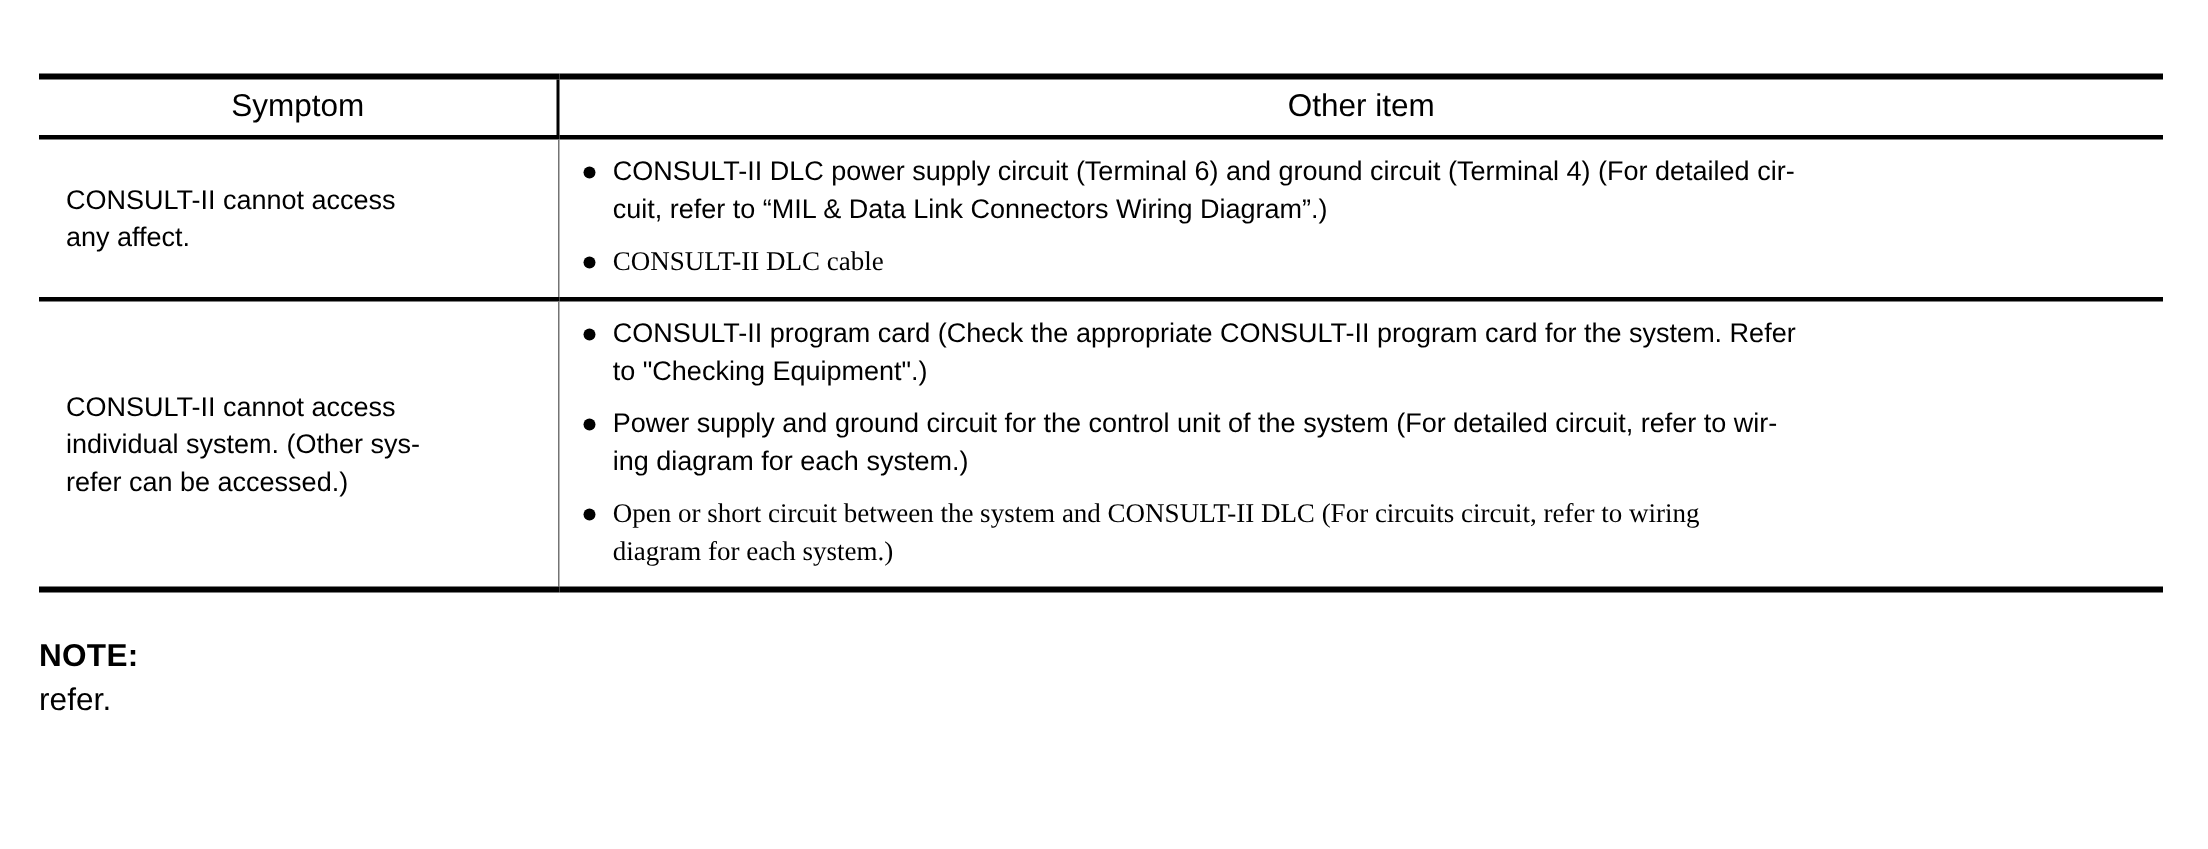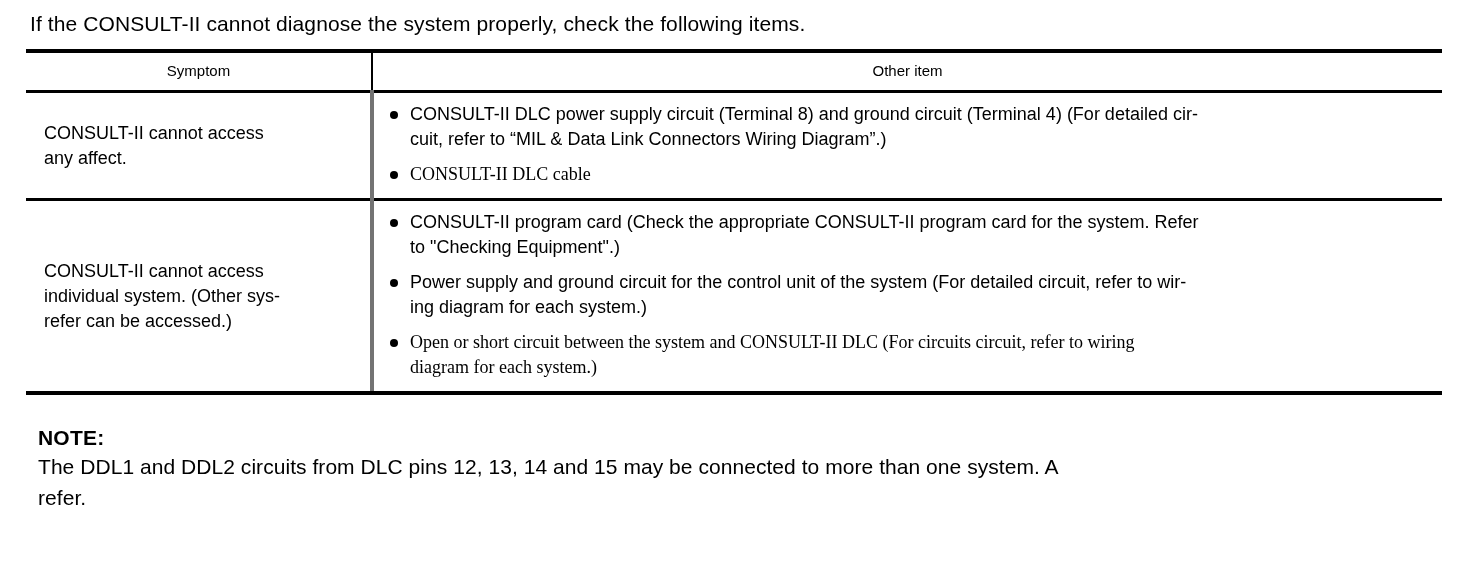--- a/index.html
+++ b/index.html
@@ -46,38 +46,38 @@
     border-collapse: collapse;
     table-layout: fixed;
   }
   table.check-table col.c-symptom { width: 346px; }
   table.check-table col.c-check   { width: 1070px; }
 
   table.check-table thead th {
     border-top: 4px solid #000;
     border-bottom: 3px solid #000;
     font-weight: normal;
-    font-size: 15px;
+    font-size: 21px;
     line-height: 22px;
     padding: 7px 0 8px 0;
     text-align: center;
     vertical-align: middle;
   }
   table.check-table thead th.th-symptom {
     border-right: 2px solid #000;
   }
 
   table.check-table tbody td {
     border-bottom: 3px solid #000;
     vertical-align: middle;
     font-size: 18px;
     line-height: 24px;
   }
   table.check-table tbody td.symptom-cell {
-    border-right: 4px solid #737373;
+    border-right: 1px solid #737373;
     padding: 10px 12px 10px 18px;
   }
   table.check-table tbody td.check-cell {
     padding: 9px 6px 9px 14px;
     vertical-align: top;
   }
   table.check-table tbody tr:last-child td {
     border-bottom: 4px solid #000;
   }
 
@@ -108,21 +108,21 @@
     width: 8px;
     height: 8px;
     background: #000;
     border-radius: 50%;
   }
   .li-line { display: block; white-space: nowrap; }
 
   
   .note {
     position: absolute;
-    left: 38px;
+    left: 26px;
     top: 424px;
     width: 1422px;
   }
   .note-title {
     font-size: 21px;
     line-height: 27px;
     font-weight: bold;
     letter-spacing: 0.2px;
   }
   .note-body {
@@ -130,21 +130,20 @@
     line-height: 31px;
     letter-spacing: 0.05px;
   }
   .note-body .ln { display: block; white-space: nowrap; }
 </style>
 </head>
 <body>
 
 <div class="page">
 
-  <div class="intro">If the CONSULT-II cannot diagnose the system properly, check the following items.</div>
 
   <div class="table-wrap">
     <table class="check-table">
       <colgroup>
         <col class="c-symptom">
         <col class="c-check">
       </colgroup>
       <thead>
         <tr>
           <th class="th-symptom">Symptom</th>
@@ -157,21 +156,21 @@
           <td class="symptom-cell">
             <div class="symptom-text">
               <span class="ln">CONSULT-II cannot access</span>
               <span class="ln">any affect.</span>
             </div>
           </td>
           <td class="check-cell">
             <ul class="check-list">
               <li>
                 <span class="bullet"></span>
-                <span class="li-line">CONSULT-II DLC power supply circuit (Terminal 8) and ground circuit (Terminal 4) (For detailed cir-</span>
+                <span class="li-line">CONSULT-II DLC power supply circuit (Terminal 6) and ground circuit (Terminal 4) (For detailed cir-</span>
                 <span class="li-line">cuit, refer to “MIL &amp; Data Link Connectors Wiring Diagram”.)</span>
               </li>
               <li>
                 <span class="bullet"></span>
                 <span class="li-line">CONSULT-II DLC cable</span>
               </li>
             </ul>
           </td>
         </tr>
 
@@ -204,18 +203,17 @@
           </td>
         </tr>
 
       </tbody>
     </table>
   </div>
 
   <div class="note">
     <div class="note-title">NOTE:</div>
     <div class="note-body">
-      <span class="ln">The DDL1 and DDL2 circuits from DLC pins 12, 13, 14 and 15 may be connected to more than one system. A</span>
       <span class="ln">refer.</span>
     </div>
   </div>
 
 </div>
 
 </body></html>

